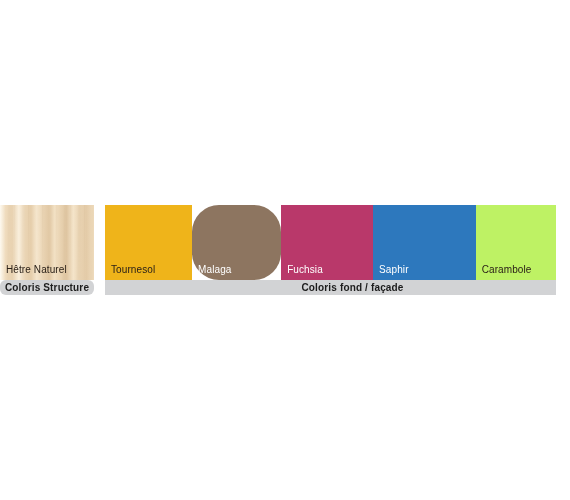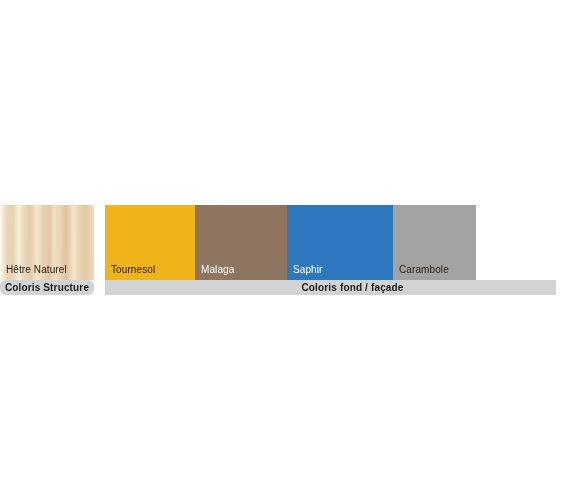--- a/index.html
+++ b/index.html
@@ -143,30 +143,33 @@
   </div>
 
   <div class="group" id="facade-group">
 
     <div class="swatch-row">
 
       <div class="swatch" id="swatch-tournesol" style="width:90px;background:#efb41a;">
         <span class="swatch-label label-dark">Tournesol</span>
       </div>
 
-      <div class="swatch" id="swatch-malaga" style="width:92px;background:#8d7560;">
+      <div class="swatch" id="swatch-malaga" style="width:92px;background:#8d7560;border-radius:27px;">
         <span class="swatch-label label-light">Malaga</span>
       </div>
 
+      <div class="swatch" id="swatch-fuchsia" style="width:95px;background:#b9386a;">
+        <span class="swatch-label label-light">Fuchsia</span>
+      </div>
 
       <div class="swatch" id="swatch-saphir" style="width:106px;background:#2d78bd;">
         <span class="swatch-label label-light">Saphir</span>
       </div>
 
-      <div class="swatch" id="swatch-carambole" style="width:83px;background:#a3a3a3;">
+      <div class="swatch" id="swatch-carambole" style="width:83px;background:#bef264;">
         <span class="swatch-label label-dark">Carambole</span>
       </div>
 
     </div>
 
     <div class="caption-bar" id="facade-caption-bar">
       <span class="caption-text">Coloris fond / façade</span>
     </div>
   </div>
 

